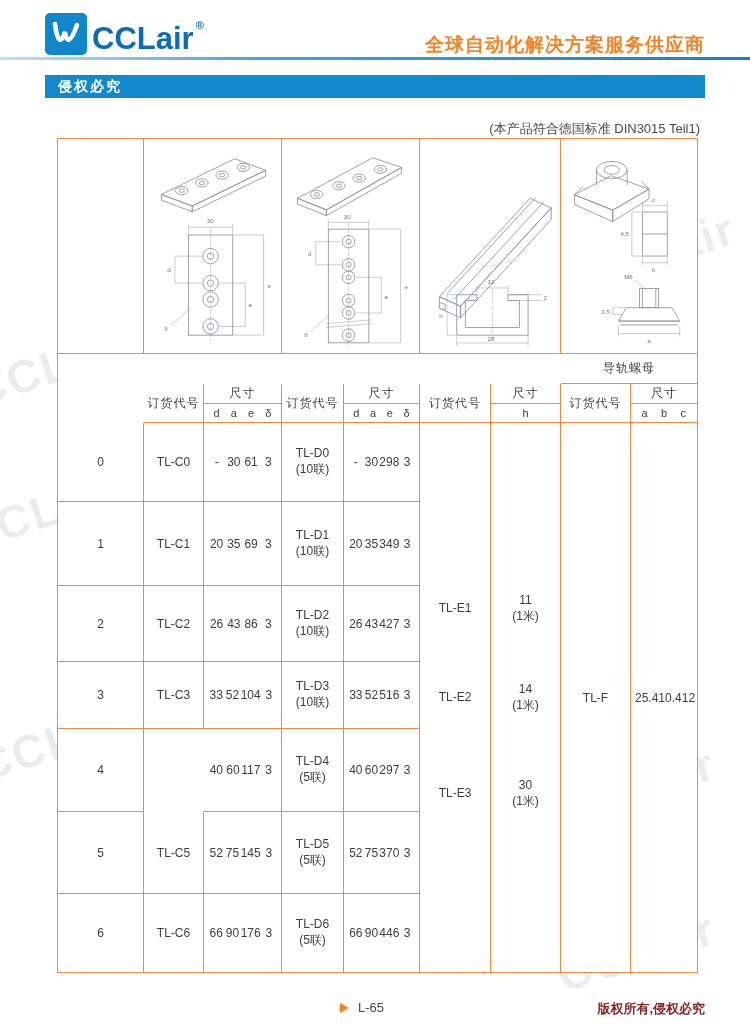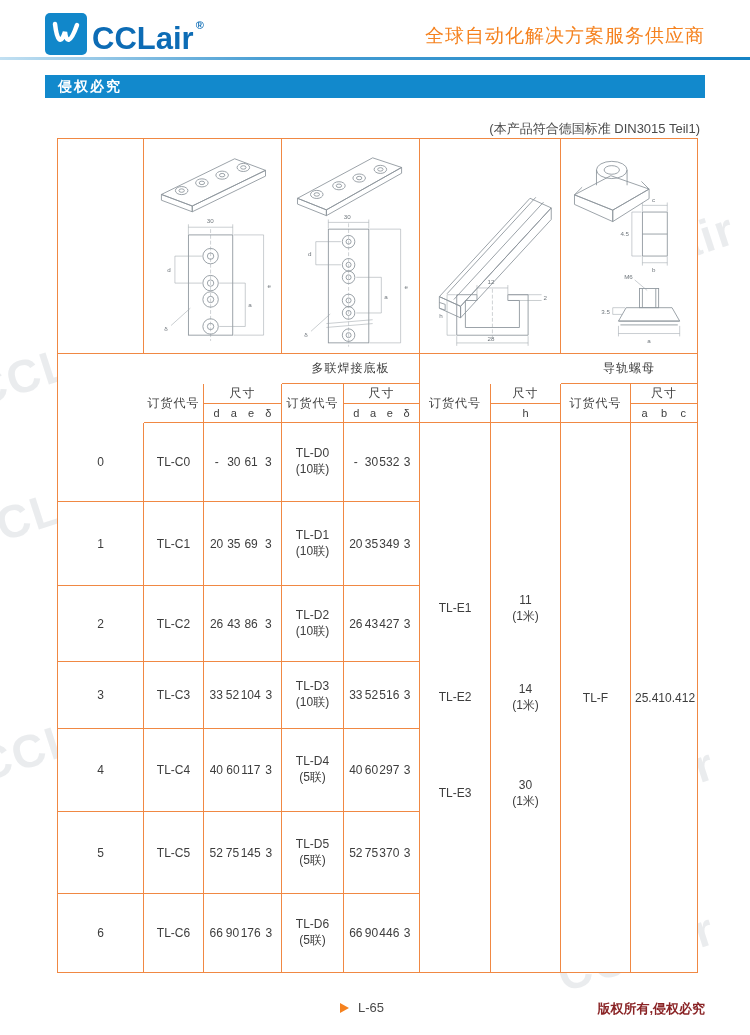--- a/index.html
+++ b/index.html
@@ -4,21 +4,21 @@
 <style>
   html,body{margin:0;padding:0;background:#e8e8e8;}
   .page{position:relative;width:750px;height:1035px;background:#ffffff;margin:0 auto;
         font-family:"Liberation Sans","DejaVu Sans",sans-serif;overflow:hidden;}
   
   .logo{position:absolute;left:45px;top:13px;display:flex;align-items:flex-start;}
   .logo-square{width:42px;height:42px;background:#1187ca;border-radius:5px;display:flex;
                align-items:center;justify-content:center;}
   .logo-word{color:#0d6cb5;font-size:31px;font-weight:bold;letter-spacing:0;margin-left:5px;margin-top:8px;}
   .logo-reg{color:#0d6cb5;font-size:11px;font-weight:bold;vertical-align:top;margin-top:6px;margin-left:2px;}
-  .tagline{position:absolute;right:45px;top:23px;color:#f5821f;font-size:19px;font-weight:normal;letter-spacing:1px;}
+  .tagline{position:absolute;right:45px;top:32px;color:#f5821f;font-size:19px;font-weight:bold;letter-spacing:1px;}
   .blue-rule{position:absolute;left:0;top:57px;width:750px;height:3px;
              background:linear-gradient(to right,#c2e0f2,#4a9fd4 35%,#1583c5);}
   .banner{position:absolute;left:45px;top:75px;width:660px;height:23px;background:#1289cc;
           color:#ffffff;font-size:14px;font-weight:bold;line-height:23px;padding-left:13px;
           letter-spacing:2px;box-sizing:border-box;}
   .din-note{position:absolute;right:50px;top:120px;color:#4a4a4a;font-size:13px;}
   
   .tbl{position:absolute;left:57px;top:138px;display:grid;
        grid-template-columns:86px 60px 78px 62px 76px 71px 70px 70px 67px;
        grid-template-rows:215px 30px 20px 19px 79px 84px 76px 67px 83px 82px 79px;
@@ -244,21 +244,20 @@
           <line class="dm" x1="52" y1="179" x2="62" y2="179"></line>
         <text class="lb" x="40" y="179">3.5</text>
         <line class="dm" x1="58" y1="191" x2="58" y2="202"></line>
           <line class="dm" x1="122" y1="191" x2="122" y2="202"></line>
         <line class="dm" x1="58" y1="199" x2="122" y2="199"></line>
         <text class="lb" x="88" y="209">a</text>
       </svg>
     </div>
 
 
-    <div class="c hdr" style="grid-area:2/4/3/6">多联焊接底板</div>
     <div class="c hdr" style="grid-area:2/8/3/10">导轨螺母</div>
 
     <div class="c hdr" style="grid-area:3/2/5/3">订货代号</div>
     <div class="c hdr" style="grid-area:3/3/4/4">尺寸</div>
     <div class="c letters" style="grid-area:4/3/5/4">
       <div class="dims">
         <span>d</span>
         <span>a</span>
         <span>e</span>
         <span>δ</span>
@@ -305,21 +304,21 @@
         </div>
       </div>
     <div class="c code2" style="grid-area:5/4/6/5">
       <span>TL-D0</span>
         <span>(10联)</span>
       </div>
     <div class="c" style="grid-area:5/5/6/6">
         <div class="dims">
       <span>-</span>
           <span>30</span>
-          <span>532</span>
+          <span>298</span>
           <span>3</span>
         </div>
       </div>
 
     <div class="c" style="grid-area:6/1/7/2">1</div>
     <div class="c" style="grid-area:6/2/7/3">TL-C1</div>
     <div class="c" style="grid-area:6/3/7/4">
         <div class="dims">
       <span>20</span>
           <span>35</span>
@@ -380,21 +379,20 @@
     <div class="c" style="grid-area:8/5/9/6">
         <div class="dims">
       <span>33</span>
           <span>52</span>
           <span>516</span>
           <span>3</span>
         </div>
       </div>
 
     <div class="c" style="grid-area:9/1/10/2">4</div>
-    <div class="c" style="grid-area:9/2/10/3">TL-C4</div>
     <div class="c" style="grid-area:9/3/10/4">
         <div class="dims">
       <span>40</span>
           <span>60</span>
           <span>117</span>
           <span>3</span>
         </div>
       </div>
     <div class="c code2" style="grid-area:9/4/10/5">
       <span>TL-D4</span>

